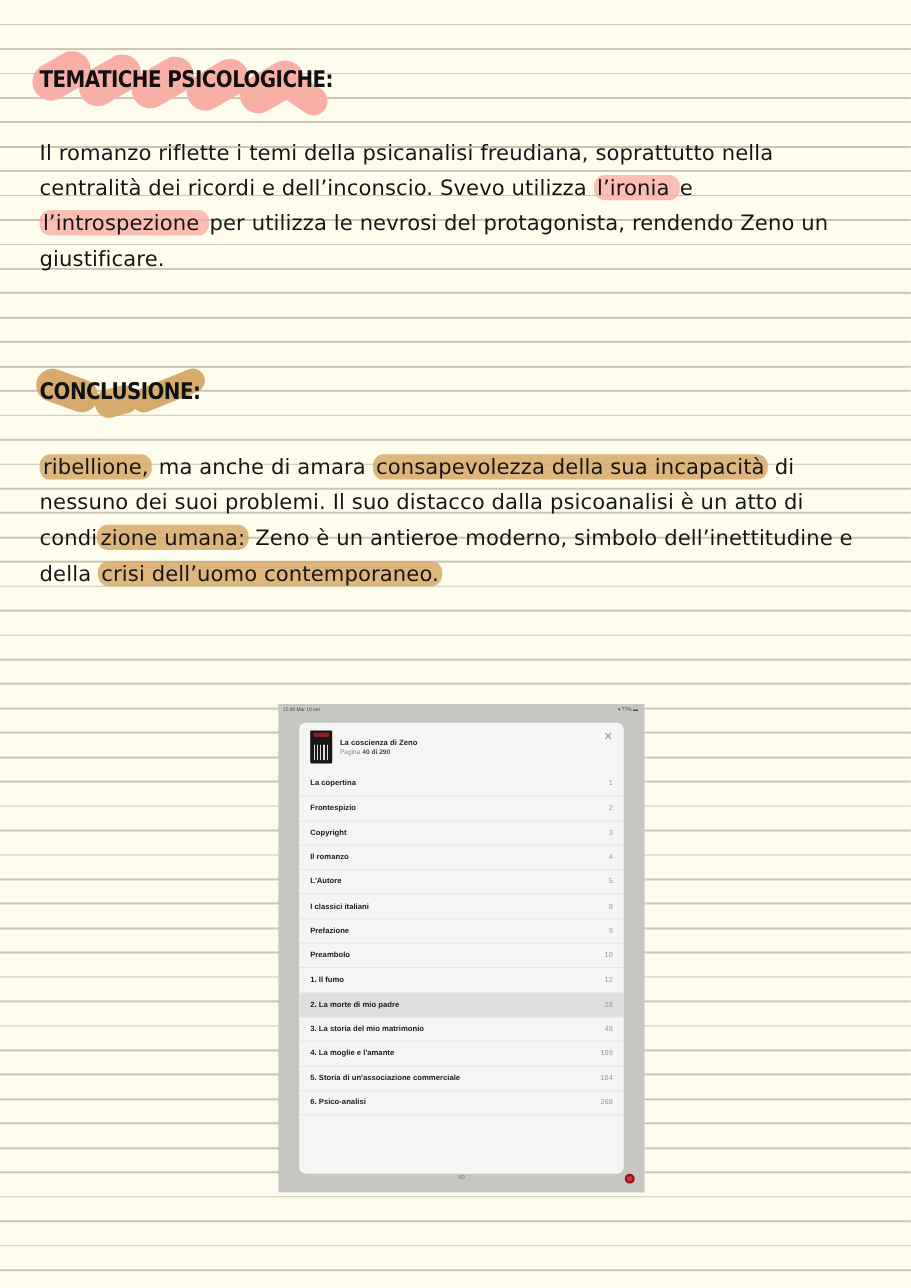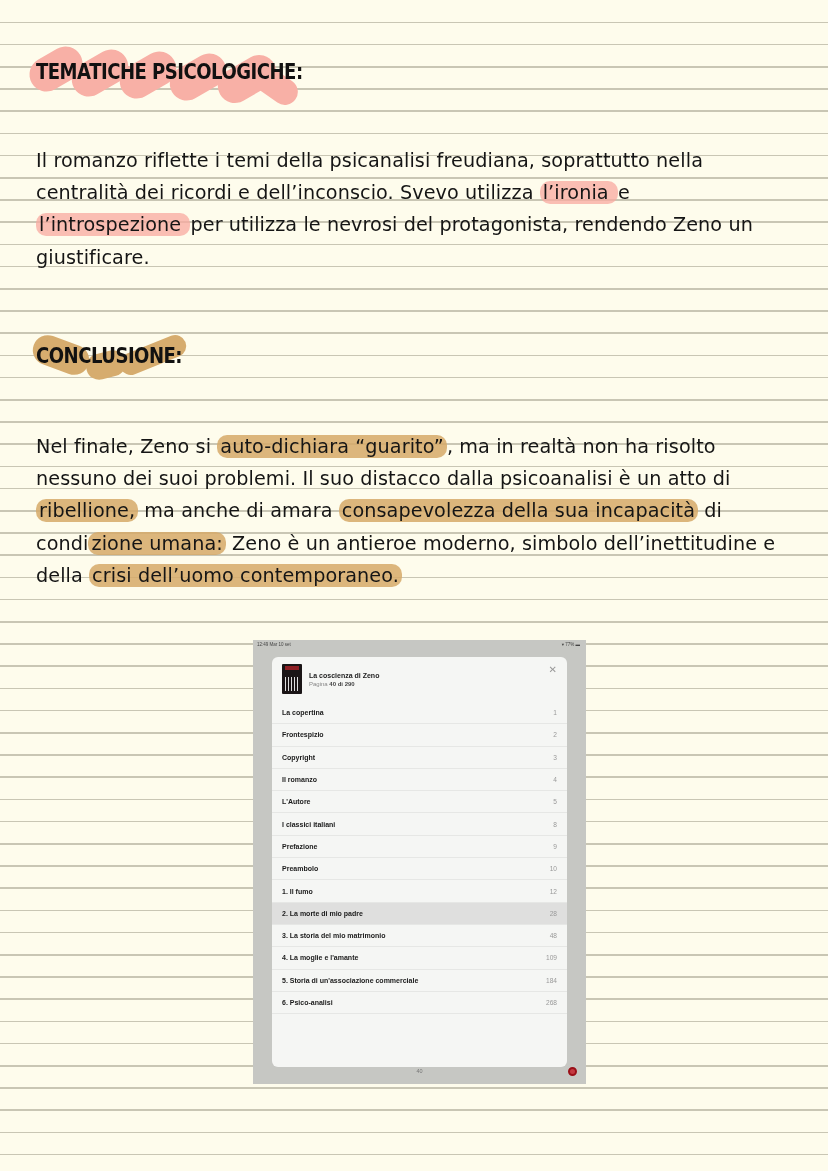--- a/index.html
+++ b/index.html
@@ -16,21 +16,21 @@
   .heading {
     position: absolute; font-family: "DejaVu Sans", sans-serif;
     font-weight: bold; font-size: 21px; letter-spacing: -0.6px;
     color: #111; transform: scaleX(0.86); transform-origin: left center;
     z-index: 2;
   }
   .blob { position: absolute; border-radius: 40px; z-index: 1; }
   .para {
     position: absolute; left: 36px; width: 780px;
     font-size: 19.2px; line-height: 32.2px; letter-spacing: 0.1px;
-    z-index: 2; white-space: nowrap; margin-top: 22px;
+    z-index: 2; white-space: nowrap;
   }
   .para .line { display: block; height: 32.2px; }
   .hl-pink { background: rgba(248,170,160,0.75); border-radius: 10px; padding: 0 3px; }
   .hl-tan { background: rgba(214,169,105,0.85); border-radius: 10px; padding: 0 3px; }
 
   
   .shot {
     position: absolute; left: 253px; top: 640px; width: 333px; height: 444px;
     background: #c6c7c3; z-index: 2; font-family: "Liberation Sans", sans-serif;
   }
@@ -84,23 +84,22 @@
   </div>
 
 <div>
   <div class="blob" style="left:32px;top:340px;width:58px;height:30px;background:#d6ac6e;transform:rotate(20deg);"></div>
   <div class="blob" style="left:86px;top:352px;width:40px;height:26px;background:#d6ac6e;transform:rotate(-15deg);"></div>
   <div class="blob" style="left:118px;top:344px;width:70px;height:22px;background:#d6ac6e;transform:rotate(-22deg);"></div>
 </div>
 <div class="heading" style="left:36px;top:344px;">CONCLUSIONE:</div>
 
 <div class="para" style="top:409px;" id="p2">
-    <span class="line"><span>Nel finale, Zeno si </span><span class="hl-tan">auto-dichiara “guarito”</span><span>, ma in realtà non ha risolto</span></span>
+    <span class="line"><span class="hl-tan">ribellione,</span><span> ma anche di amara </span><span class="hl-tan">consapevolezza della sua incapacità</span><span> di</span></span>
     <span class="line"><span>nessuno dei suoi problemi. Il suo distacco dalla psicoanalisi è un atto di</span></span>
-    <span class="line"><span class="hl-tan">ribellione,</span><span> ma anche di amara </span><span class="hl-tan">consapevolezza della sua incapacità</span><span> di</span></span>
     <span class="line"><span>condi</span><span class="hl-tan">zione umana:</span><span> Zeno è un antieroe moderno, simbolo dell’inettitudine e</span></span>
     <span class="line"><span>della </span><span class="hl-tan">crisi dell’uomo contemporaneo.</span></span>
   </div>
 
 <div class="shot">
   <div class="status">
     <span>12:49  Mar 10 set</span>
     <span>▾ 77% ▬</span>
   </div>
   <div class="sheet">

